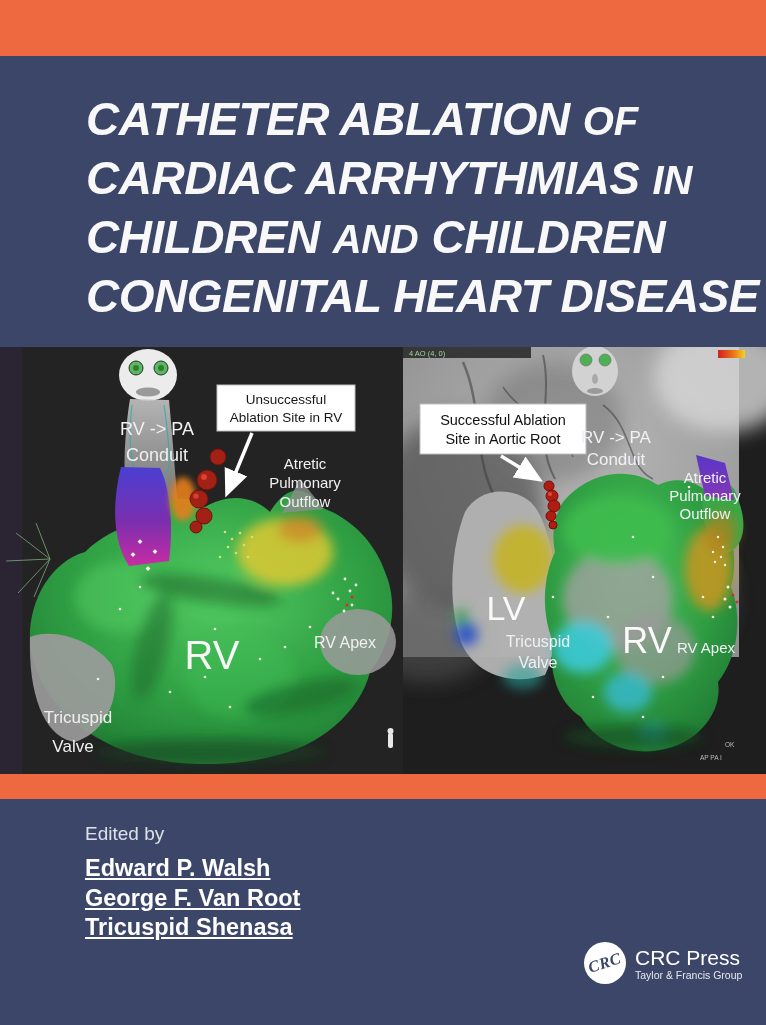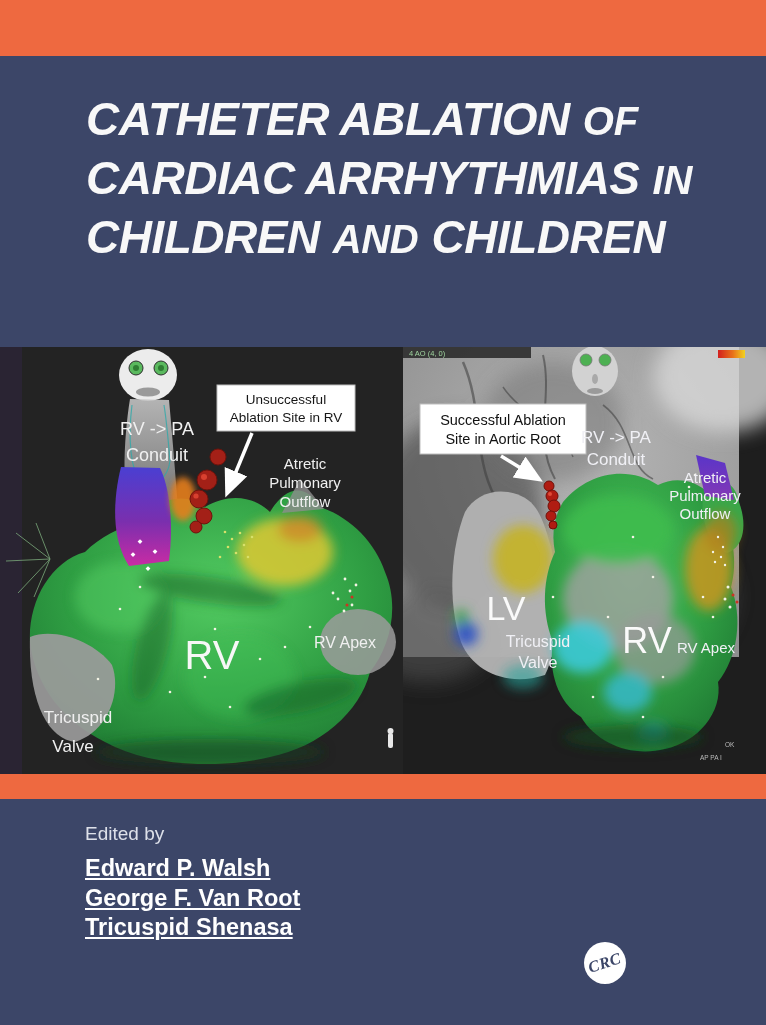--- a/index.html
+++ b/index.html
@@ -42,20 +42,23 @@
     </div>
     <div class="t-line">
       <span class="big">CARDIAC ARRHYTHMIAS</span>
       <span class="small">IN</span>
     </div>
     <div class="t-line">
       <span class="big">CHILDREN</span>
       <span class="small">AND</span>
       <span class="big">CHILDREN</span>
     </div>
+    <div class="t-line">
+      <span class="big">CONGENITAL HEART DISEASE</span>
+    </div>
   </header>
 
   <div class="figure-strip">
 
     <svg viewBox="0 0 403 427" width="403" height="427">
       <defs>
         <radialGradient id="gGreenL" cx="52%" cy="38%" r="75%">
           <stop offset="0%" stop-color="#53cc62"></stop>
             <stop offset="55%" stop-color="#2f9e43"></stop>
           <stop offset="100%" stop-color="#1a6f2e"></stop>
@@ -360,16 +363,20 @@
     <div class="edited-by">Edited by</div>
     <div class="names">
       <div class="name">Edward P. Walsh</div>
       <div class="name">George F. Van Root</div>
       <div class="name">Tricuspid Shenasa</div>
     </div>
     <div class="publisher">
       <div class="crc-circle">
         <span class="crc-mono">CRC</span>
       </div>
+      <div class="pub-text">
+        <div class="pub-name">CRC Press</div>
+        <div class="pub-tag">Taylor &amp; Francis Group</div>
+      </div>
     </div>
   </footer>
 
 </div>
 
 </body></html>

